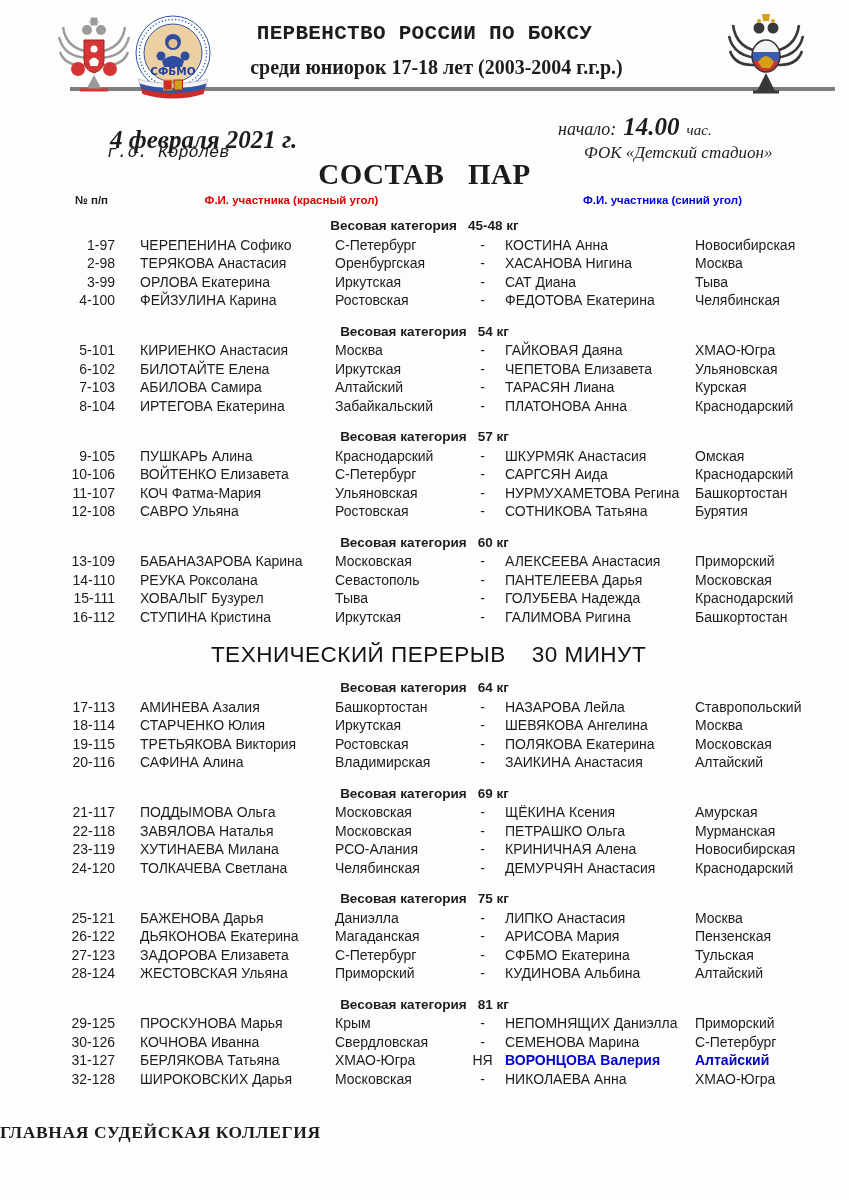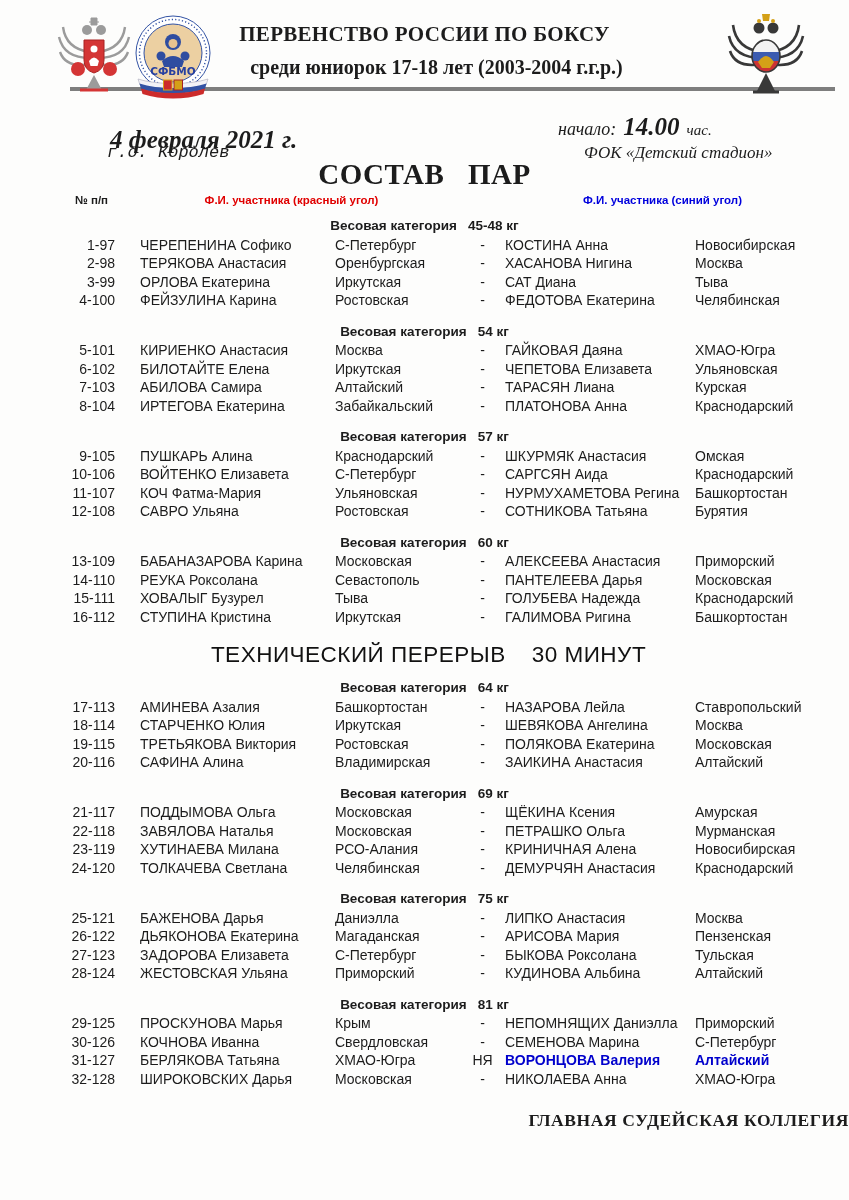--- a/index.html
+++ b/index.html
@@ -20,21 +20,21 @@
   }
   
   .header-zone{position:relative;height:193px;}
   .hdr-rule{position:absolute;left:70px;width:765px;top:87px;height:4px;background:#7e7e7e;}
   .logo{position:absolute;}
   .logo-left{left:56px;top:14px;}
   .logo-center{left:130px;top:13px;}
   .logo-right{left:725px;top:10px;}
   .title-1{
     position:absolute;left:0;right:0;top:22px;text-align:center;
-    font-family:Liberation Serif, serif;font-weight:bold;font-size:21px;letter-spacing:.3px;
+    font-family:Liberation Mono, monospace;font-weight:bold;font-size:21px;letter-spacing:.3px;
   }
   .title-2{
     position:absolute;left:0;right:0;top:56px;text-align:center;
     font-family:"Liberation Serif",serif;font-weight:bold;font-size:20px;padding-left:24px;
   }
   .ev-date{
     position:absolute;left:110px;top:110px;
     font-family:"Liberation Serif",serif;font-style:italic;font-weight:bold;font-size:25px;margin-top:16px;
   }
   .ev-city{
@@ -77,22 +77,22 @@
   .b-rname{padding-left:17px;}
   .b-sep{text-align:center;}
   .cell{white-space:nowrap;overflow:hidden;}
   .hl{color:var(--hl-blue);font-weight:bold;}
   .break-row{
     display:flex;justify-content:center;gap:26px;
     font-size:22.5px;line-height:27px;letter-spacing:.5px;
     margin:15px 0 11px 8px;color:#111;
   }
   .footer{
-    margin-top:22px;text-align:right;
-    font-family:"Liberation Serif",serif;font-weight:bold;font-size:17.5px;letter-spacing:.6px;padding-left:48px;
+    margin-top:34px;text-align:left;
+    font-family:"Liberation Serif",serif;font-weight:bold;font-size:17.5px;letter-spacing:.6px;
   }
 </style>
 </head>
 <body>
 
 <div class="page">
 
   <div class="header-zone">
     <div class="hdr-rule"></div>
 
@@ -443,21 +443,21 @@
           <div class="cell">Магаданская</div>
           <div class="cell b-sep">-</div>
           <div class="cell">АРИСОВА Мария</div>
           <div class="cell">Пензенская</div>
         </div>
         <div class="grid-row bout">
           <div class="cell b-no">27-123</div>
           <div class="cell b-rname">ЗАДОРОВА Елизавета</div>
           <div class="cell">С-Петербург</div>
           <div class="cell b-sep">-</div>
-          <div class="cell">БЫКОВА Роксолана</div>
+          <div class="cell">СФБМО Екатерина</div>
           <div class="cell">Тульская</div>
         </div>
         <div class="grid-row bout">
           <div class="cell b-no">28-124</div>
           <div class="cell b-rname">ЖЕСТОВСКАЯ Ульяна</div>
           <div class="cell">Приморский</div>
           <div class="cell b-sep">-</div>
           <div class="cell">КУДИНОВА Альбина</div>
           <div class="cell">Алтайский</div>
         </div>

